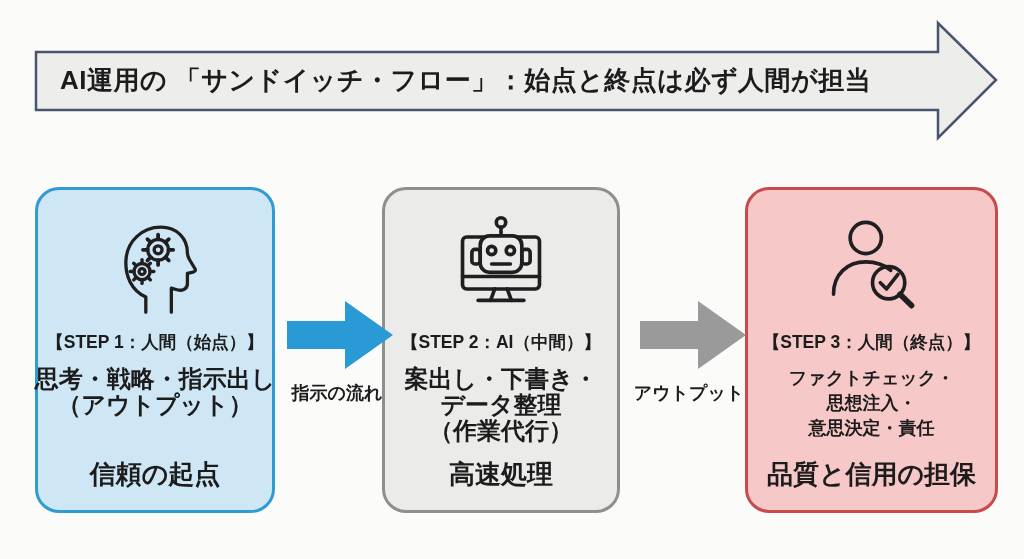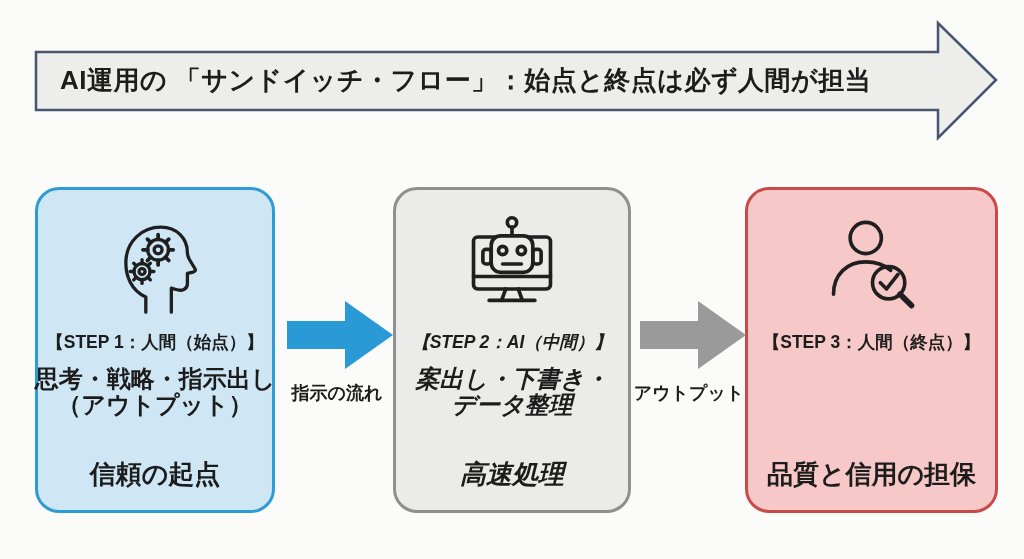--- a/index.html
+++ b/index.html
@@ -18,22 +18,22 @@
     font-size:26px;font-weight:700;letter-spacing:.5px;white-space:nowrap;
   }
 
   
   .step-box{
     top:167px;height:320px;border-radius:24px;border:3px solid #888;
     display:flex;flex-direction:column;align-items:center;box-sizing:content-box;margin-top:20px;
   }
   .step-box.s1{left:35px;width:234px;
     background:var(--c-step1-fill,#cfe7f5);border-color:var(--c-step1-border,#2e9bd5);}
-  .step-box.s2{left:393px;width:232px;
-    background:var(--c-step2-fill,#ebebea);border-color:var(--c-step2-border,#8f8f8f);font-style:italic;}
+  .step-box.s2{left:382px;width:232px;
+    background:var(--c-step2-fill,#ebebea);border-color:var(--c-step2-border,#8f8f8f);}
   .step-box.s3{left:745px;width:247px;
     background:var(--c-step3-fill,#f7c8c8);border-color:var(--c-step3-border,#c94a4a);}
 
   .step-icon{margin-top:22px;height:104px;flex:0 0 auto;}
   .step-icon svg{height:104px;display:block;}
   .step-title{
     margin-top:14px;font-size:17.5px;font-weight:700;white-space:nowrap;
   }
   .step-body{
     margin-top:12px;text-align:center;font-weight:700;
@@ -123,37 +123,43 @@
         <circle cx="41" cy="37" r="4"></circle>
         <circle cx="59" cy="37" r="4"></circle>
         <line x1="41" y1="50" x2="59" y2="50"></line>
       </g>
     </svg>
   </div>
   <div class="step-title">【STEP 2：AI（中間）】</div>
   <div class="step-body">
     <div>案出し・下書き・</div>
     <div>データ整理</div>
+    <div>（作業代行）</div>
   </div>
   <div class="step-footer">高速処理</div>
 </div>
 
 <div class="abs step-box s3">
   <div class="step-icon">
     <svg viewBox="0 0 100 100">
       <g class="icon-stroke">
         <circle cx="44" cy="25" r="15"></circle>
         <path d="M 13,79 C 13,60 26,48 44,48 C 54,48 62,51 68,56"></path>
         <circle cx="66" cy="68" r="15.5"></circle>
         <path d="M 58,68 L 64,74 L 75,60"></path>
         <line x1="77" y1="79" x2="88" y2="90" stroke-width="5.5"></line>
       </g>
     </svg>
   </div>
   <div class="step-title">【STEP 3：人間（終点）】</div>
+  <div class="step-body">
+    <div>ファクトチェック・</div>
+    <div>思想注入・</div>
+    <div>意思決定・責任</div>
+  </div>
   <div class="step-footer">品質と信用の担保</div>
 </div>
 
 <svg class="abs flow-arrow a1" viewBox="0 0 106 68">
   <polygon points="0,20 58,20 58,0 106,34 58,68 58,48 0,48" style="fill:var(--c-arrow1,#2a9ad6)"></polygon>
 </svg>
 <div class="abs arrow-label a1">指示の流れ</div>
 
 <svg class="abs flow-arrow a2" viewBox="0 0 106 68">
   <polygon points="0,20 58,20 58,0 106,34 58,68 58,48 0,48" style="fill:var(--c-arrow2,#9a9a9a)"></polygon>

